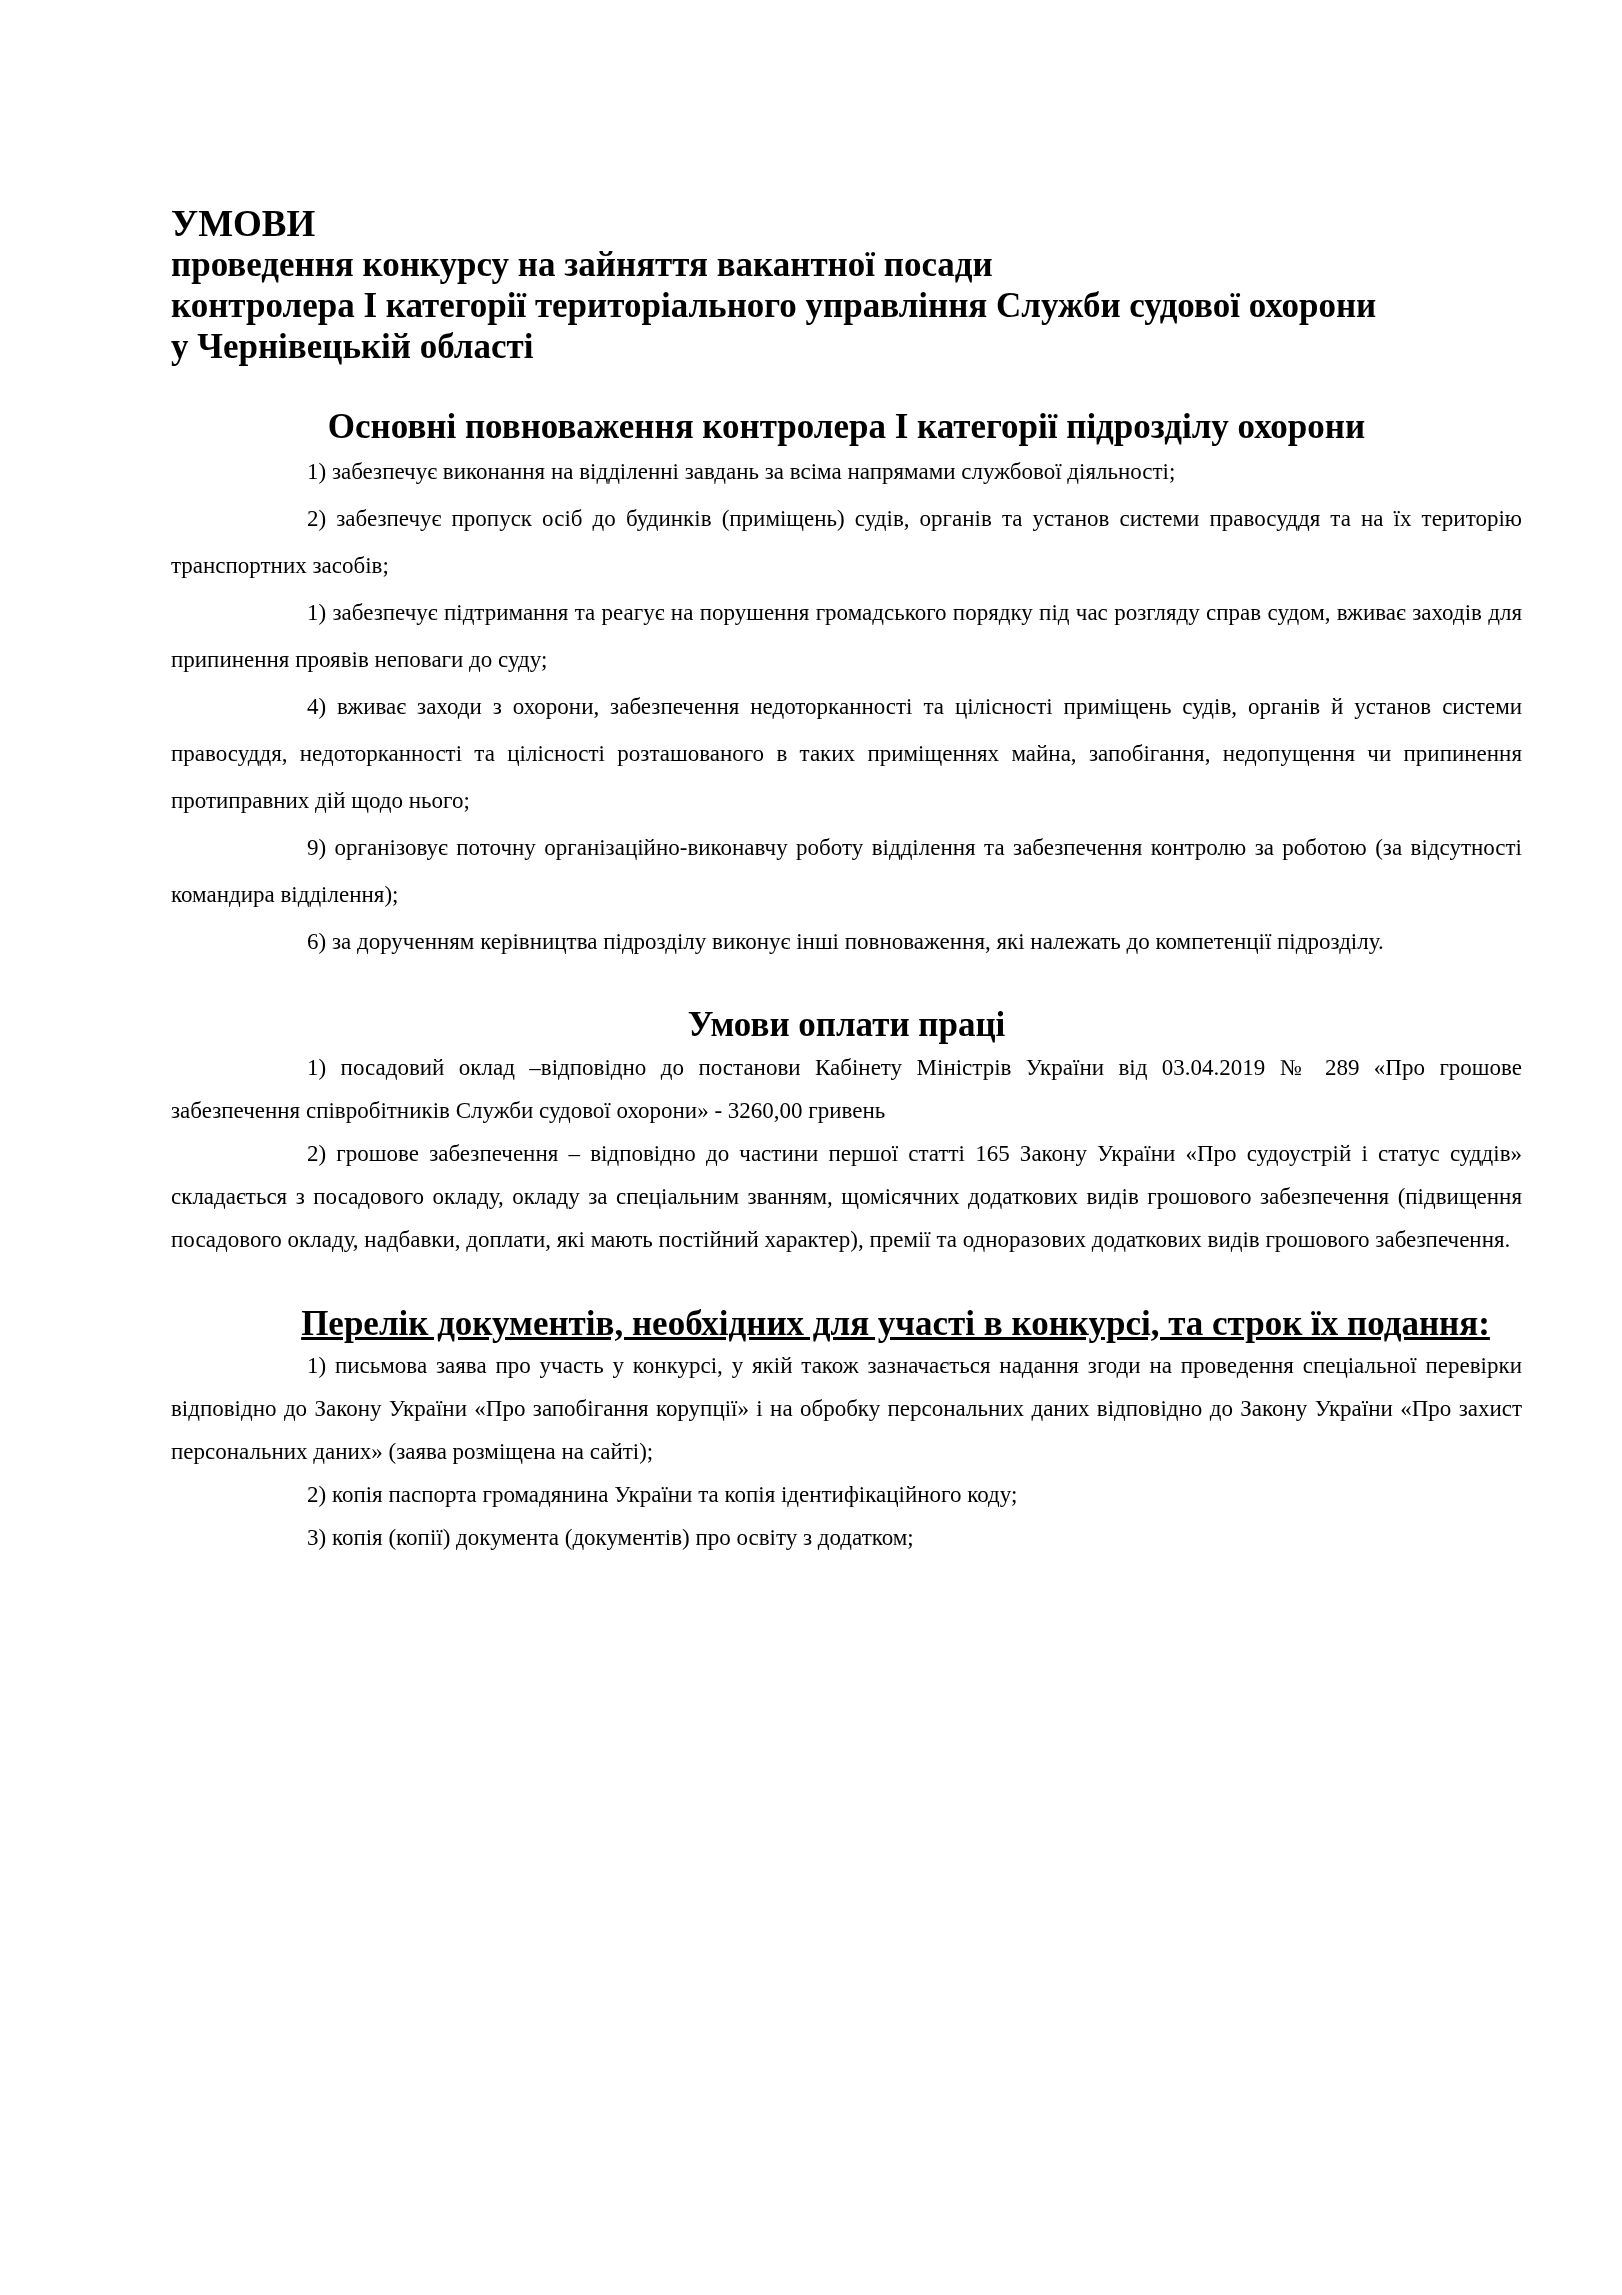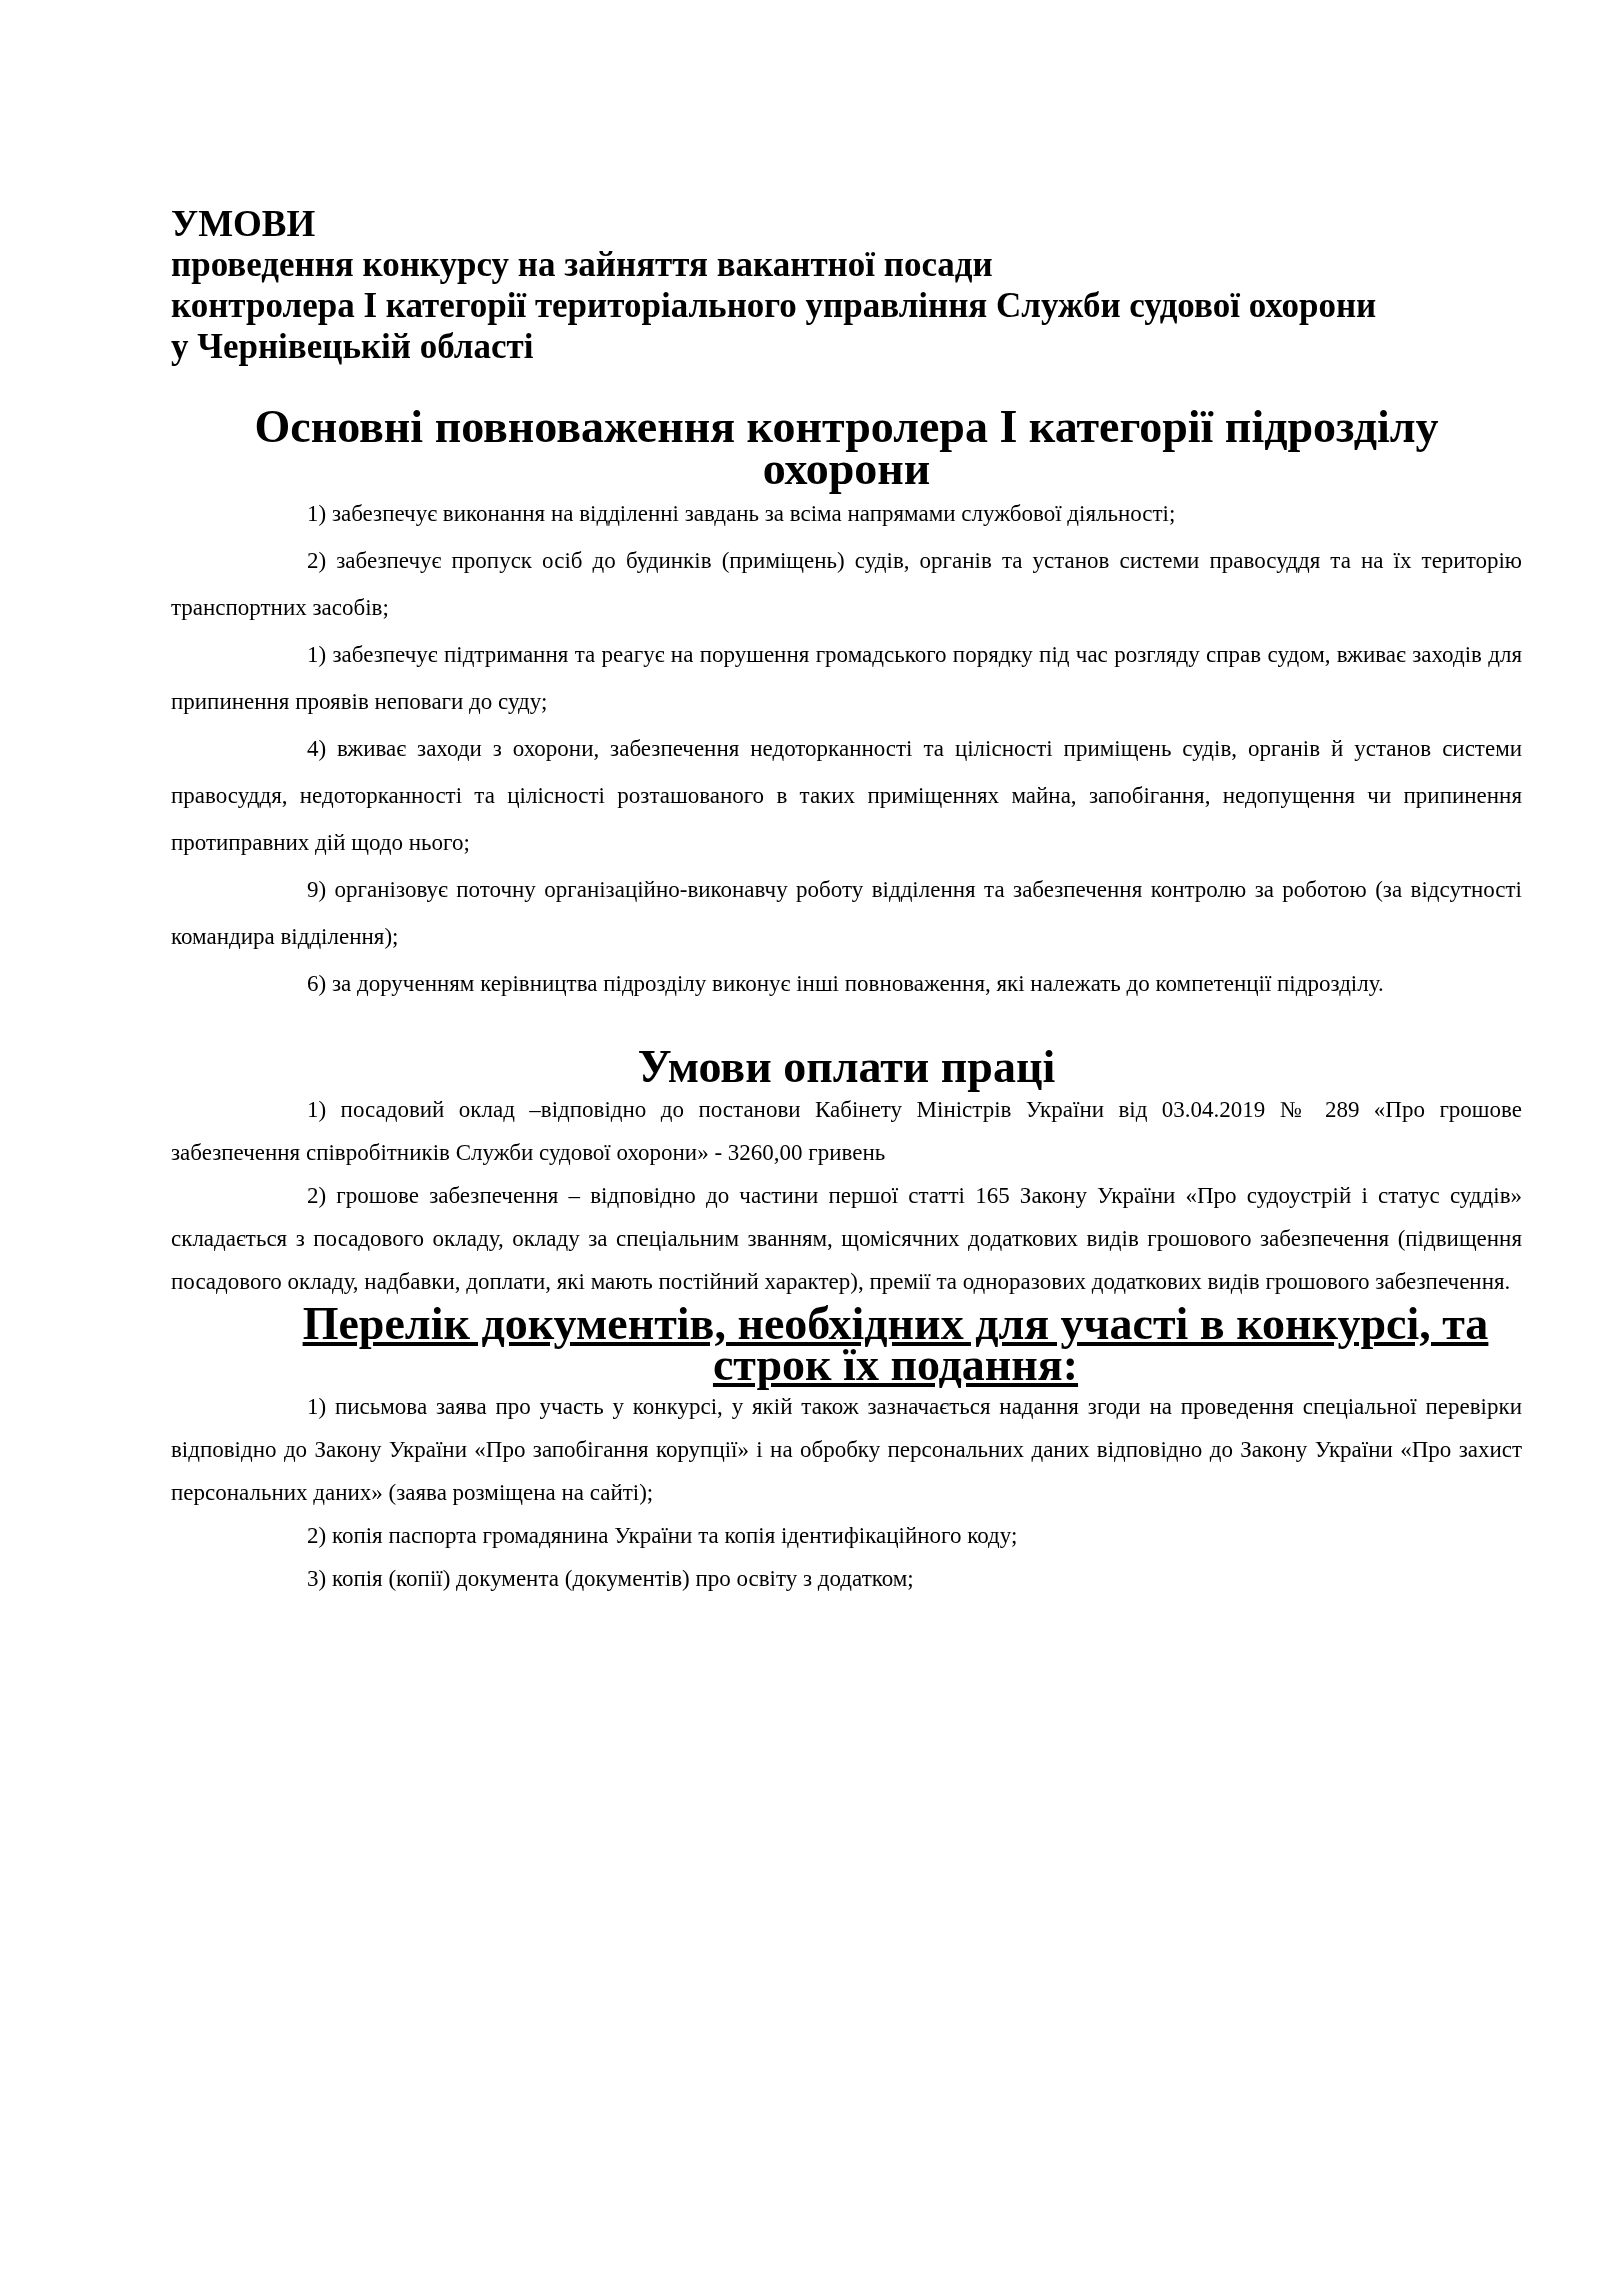--- a/index.html
+++ b/index.html
@@ -26,31 +26,32 @@
       font-weight: bold;
       font-size: 35px;
       line-height: 41px;
     }
     .title-main {
       font-size: 37px;
     }
     .section-heading {
       text-align: center;
       font-weight: bold;
-      font-size: 46px;
+      font-size: 35px;
       line-height: 42px;
     }
     .section-heading.first {
       margin-top: 39px;
     }
     .section-heading.spaced {
       margin-top: 39px;
     }
     .section-heading.underline {
       text-decoration: underline;
+      margin-top: 42px;
       padding-left: 98px;
       padding-right: 0;
       line-height: 41px;
     }
     .para {
       font-size: 23px;
       line-height: 47px;
       text-align: justify;
       text-indent: 136px;
       margin: 0;

